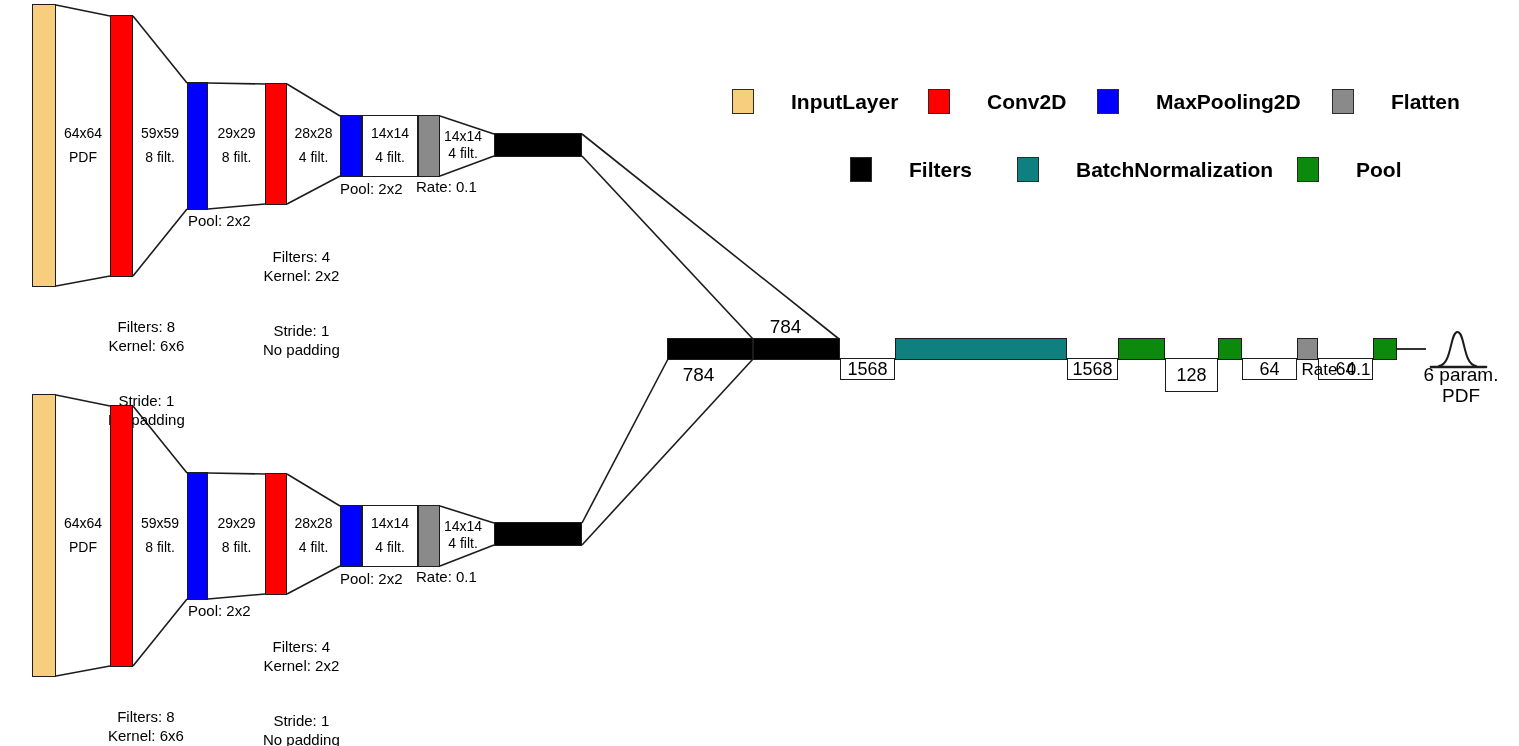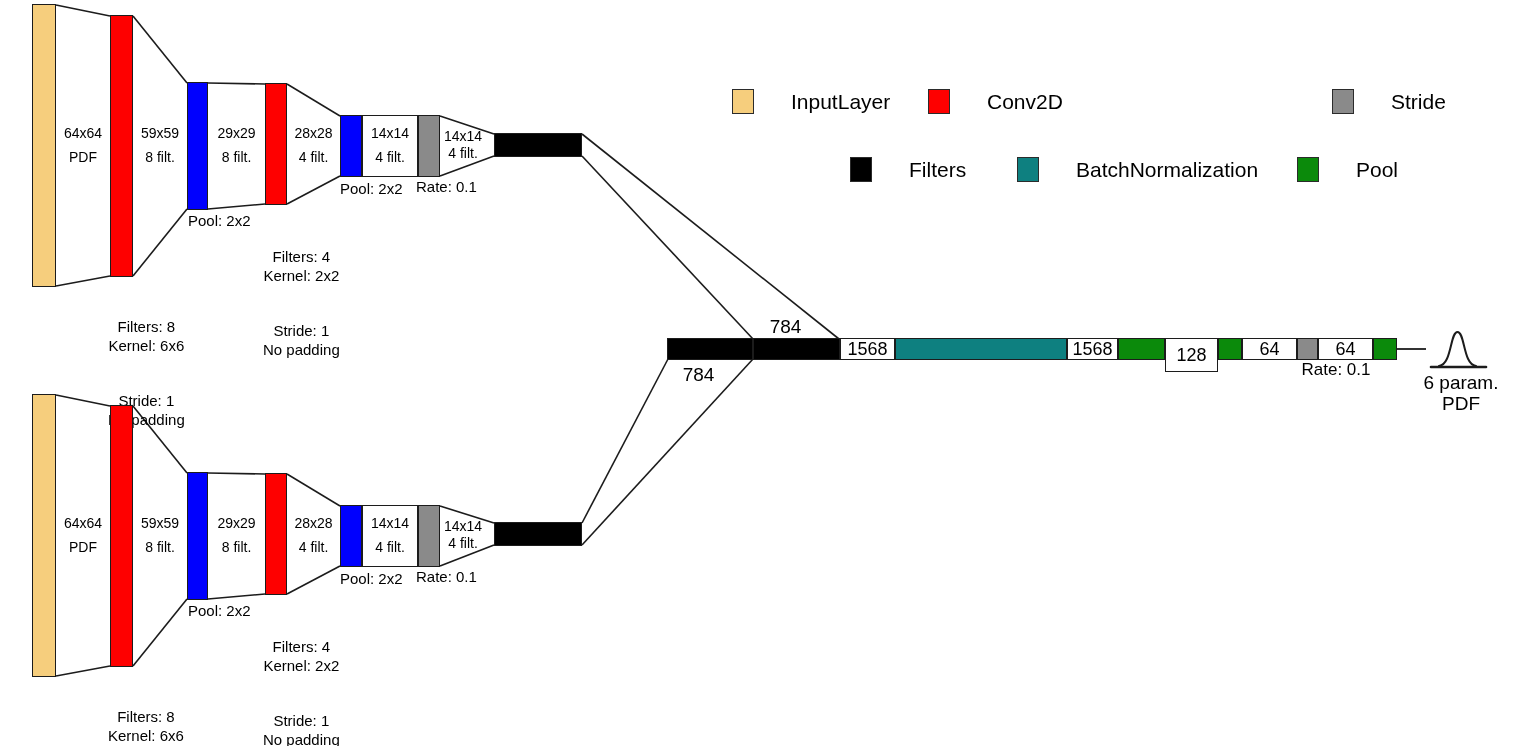--- a/index.html
+++ b/index.html
@@ -14,23 +14,23 @@
   .c-pool  { background:var(--c-pool); }
   .c-drop  { background:var(--c-drop); }
   .c-flat  { background:var(--c-flat); }
   .c-bn    { background:var(--c-bn); }
   .c-dense { background:var(--c-dense); }
   .c-white { background:#ffffff; }
   .lbl { position:absolute; text-align:center; font-size:14px; line-height:23.5px; }
   .lbl-sm { position:absolute; text-align:center; font-size:14px; line-height:16.5px; }
   .note { position:absolute; font-size:15px; line-height:18.5px; white-space:pre;text-align:center; }
   .num { position:absolute; display:flex; align-items:center; justify-content:center;
-         font-size:18px; box-sizing:border-box; }
+         font-size:18px; box-sizing:border-box;margin-top:20px; }
   .cnum { position:absolute; text-align:center; font-size:19px; }
-  .legend-item { position:absolute; display:flex; align-items:flex-end; }
+  .legend-item { position:absolute; display:flex; align-items:flex-end;font-weight:bold; }
   .legend-swatch { width:22px; height:25px; box-sizing:border-box; border:1.5px solid #2b2b2b; flex:0 0 auto; }
   .legend-label { font-size:21px; margin-left:37px; white-space:nowrap; }
   .out-lbl { position:absolute; text-align:center; font-size:19px; line-height:20.5px; }
 </style>
 </head>
 <body>
 
 <div id="canvas">
 
   <svg class="layer" width="1519" height="746" viewBox="0 0 1519 746">
@@ -73,23 +73,27 @@
   </svg>
 
   <div class="legend-item" style="left:732px;top:89px">
     <span class="legend-swatch c-input"></span>
     <span class="legend-label">InputLayer</span>
   </div>
   <div class="legend-item" style="left:928px;top:89px">
     <span class="legend-swatch c-conv"></span>
     <span class="legend-label">Conv2D</span>
   </div>
+  <div class="legend-item" style="left:1097px;top:89px">
+    <span class="legend-swatch c-pool"></span>
+    <span class="legend-label">MaxPooling2D</span>
+  </div>
   <div class="legend-item" style="left:1332px;top:89px">
     <span class="legend-swatch c-drop"></span>
-    <span class="legend-label">Stride</span>
+    <span class="legend-label">Flatten</span>
   </div>
   <div class="legend-item" style="left:850px;top:157px">
     <span class="legend-swatch c-flat"></span>
     <span class="legend-label">Filters</span>
   </div>
   <div class="legend-item" style="left:1017px;top:157px">
     <span class="legend-swatch c-bn"></span>
     <span class="legend-label">BatchNormalization</span>
   </div>
   <div class="legend-item" style="left:1297px;top:157px">
@@ -197,18 +201,18 @@
   <div class="bar c-dense" style="left:1218px;top:338px;width:24px;height:22px"></div>
   <div class="bar c-white num" style="left:1242px;top:338px;width:55px;height:22px">64</div>
   <div class="bar c-drop" style="left:1297px;top:338px;width:21px;height:22px"></div>
   <div class="bar c-white num" style="left:1318px;top:338px;width:55px;height:22px">64</div>
   <div class="bar c-dense" style="left:1373px;top:338px;width:24px;height:22px"></div>
 
   <div class="cnum" style="left:763px;top:316px;width:45px">784</div>
   <div class="cnum" style="left:676px;top:364px;width:45px">784</div>
   <div class="note" style="left:1294px;top:361px;width:84px;text-align:center;font-size:17px">Rate: 0.1</div>
 
-  <div class="out-lbl" style="left:1416px;top:373px;width:90px">
+  <div class="out-lbl" style="left:1416px;top:365px;width:90px">
     <div>6 param.</div>
       <div>PDF</div>
   </div>
 
 </div>
 
 </body></html>

